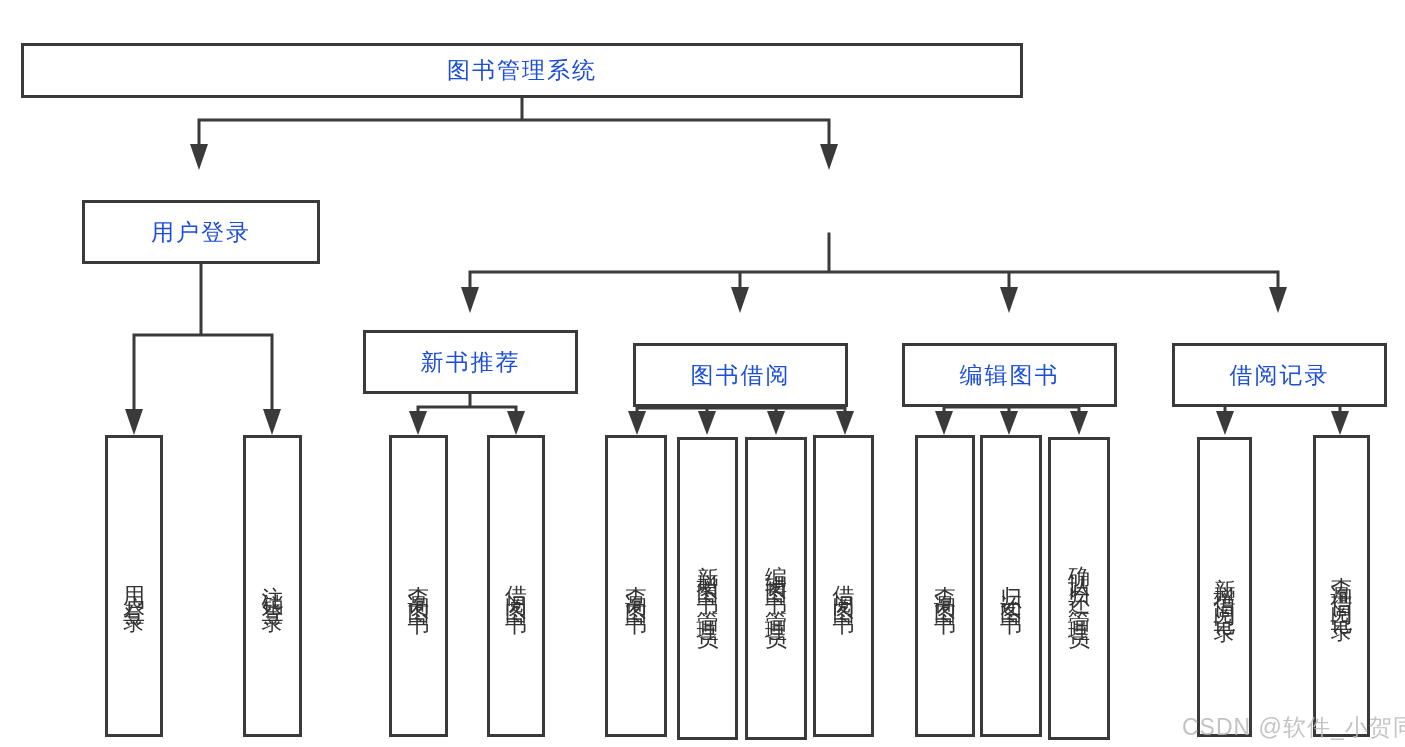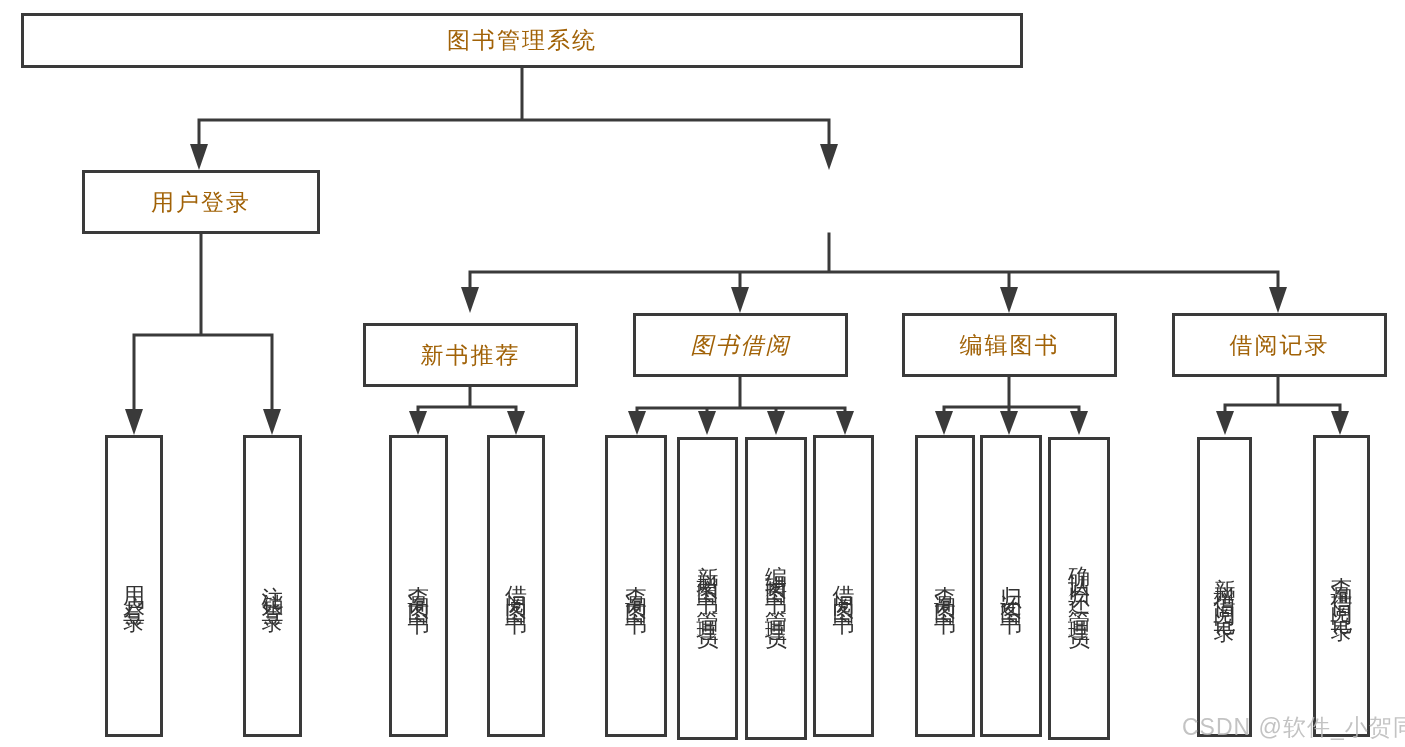--- a/index.html
+++ b/index.html
@@ -5,21 +5,21 @@
   html,body{margin:0;padding:0;}
   body{
     width:1405px;height:747px;position:relative;background:#ffffff;
     font-family:"Liberation Sans",sans-serif;color:#333333;overflow:hidden;
   }
   #stage{position:absolute;left:0;top:0;width:1405px;height:747px;}
   svg.connectors{position:absolute;left:0;top:0;z-index:1;}
   .hbox{
     position:absolute;box-sizing:border-box;border:3px solid #3a3a3a;background:#ffffff;
     display:flex;align-items:center;justify-content:center;
-    font-size:23px;letter-spacing:2px;color:#a16207;z-index:2;
+    font-size:23px;letter-spacing:2px;color:#1d4ed8;z-index:2;margin-top:30px;
   }
   .vbox{
     position:absolute;box-sizing:border-box;border:3px solid #3a3a3a;background:#ffffff;
     writing-mode:vertical-rl;display:flex;align-items:center;justify-content:center;
     font-size:22px;letter-spacing:9px;line-height:1;color:#333333;z-index:2;
     text-align:center;
   }
   .watermark{
     position:absolute;left:1182px;top:712px;z-index:10;
     font-size:23px;color:#b9b9b9;opacity:.85;letter-spacing:1px;white-space:nowrap;
@@ -70,22 +70,22 @@
     </g>
   </svg>
 
   <div class="hbox" style="left:21px;top:13px;width:1002px;height:55px;">图书管理系统</div>
 
   <div class="hbox" style="left:82px;top:170px;width:238px;height:64px;">用户登录</div>
 
   <div class="vbox" style="left:105px;top:435px;width:58px;height:302px;">用户登录</div>
   <div class="vbox" style="left:243px;top:435px;width:59px;height:302px;">注销登录</div>
 
-  <div class="hbox" style="left:363px;top:323px;width:215px;height:64px;">新书推荐</div>
-  <div class="hbox" style="left:633px;top:313px;width:215px;height:64px;font-style:italic;">图书借阅</div>
+  <div class="hbox" style="left:363px;top:300px;width:215px;height:64px;">新书推荐</div>
+  <div class="hbox" style="left:633px;top:313px;width:215px;height:64px;">图书借阅</div>
   <div class="hbox" style="left:902px;top:313px;width:215px;height:64px;">编辑图书</div>
   <div class="hbox" style="left:1172px;top:313px;width:215px;height:64px;">借阅记录</div>
 
   <div class="vbox" style="left:389px;top:435px;width:59px;height:302px;">查询图书</div>
   <div class="vbox" style="left:487px;top:435px;width:58px;height:302px;">借阅图书</div>
 
   <div class="vbox" style="left:605px;top:435px;width:62px;height:302px;">查询图书</div>
   <div class="vbox" style="left:677px;top:437px;width:61px;height:303px;">新增图书（管理员）</div>
   <div class="vbox" style="left:745px;top:437px;width:62px;height:303px;">编辑图书（管理员）</div>
   <div class="vbox" style="left:813px;top:435px;width:61px;height:302px;">借阅图书</div>

